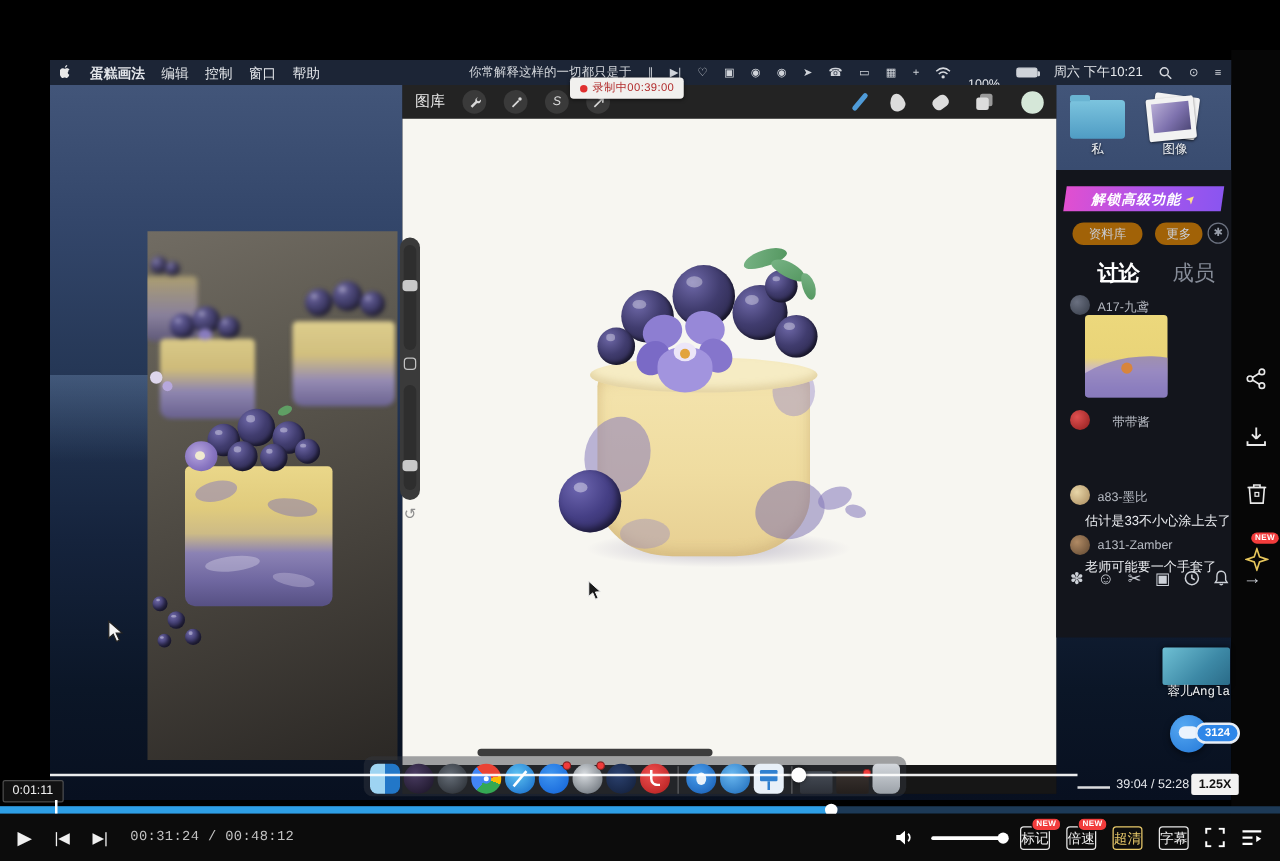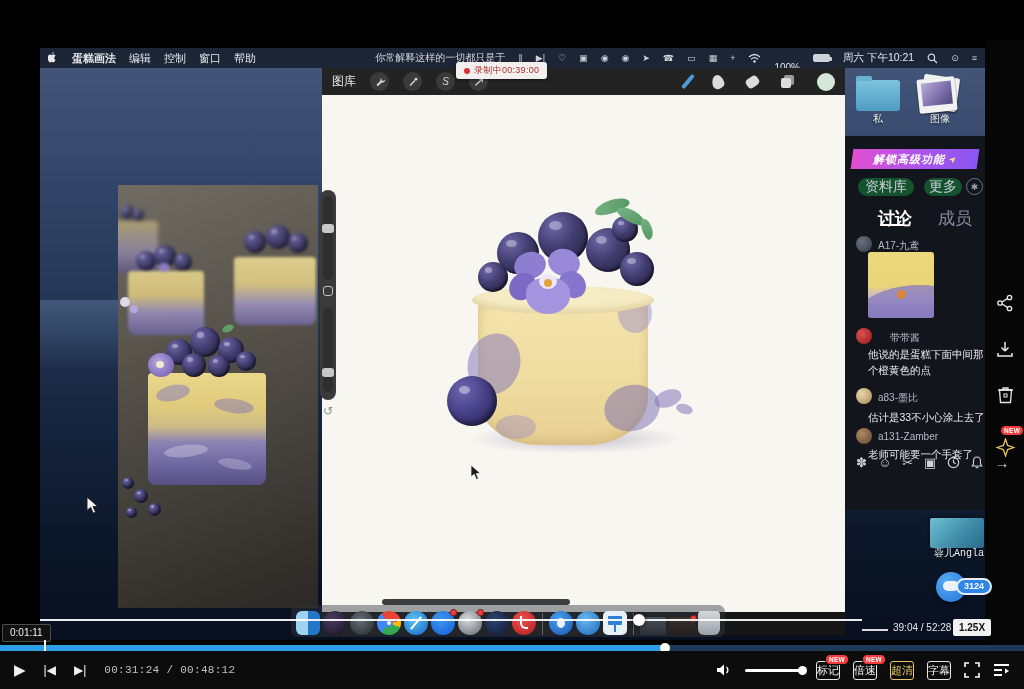--- a/index.html
+++ b/index.html
@@ -60,21 +60,21 @@
   .folders-label{position:absolute;color:#f0f2f5;font-size:10px;text-align:center;text-shadow:0 1px 2px rgba(0,0,0,.8);}
   .folder-ic{position:absolute;left:856px;top:80px;width:44px;height:31px;border-radius:3px;background:linear-gradient(180deg,#7cc4de 0%,#4f9cc4 100%);}
   .folder-ic::before{content:"";position:absolute;left:0;top:-4px;width:16px;height:5px;border-radius:2px 2px 0 0;background:#6ab4d2;}
   .imgstack{position:absolute;left:918px;top:74px;width:44px;height:40px;}
   .imgcard{position:absolute;background:#f2f2f2;border-radius:2px;box-shadow:0 1px 2px rgba(0,0,0,.5);}
   .panel{position:absolute;left:845px;top:136px;width:140px;height:374px;background:#13151c;}
   .banner{position:absolute;left:7px;top:13px;width:126px;height:20px;transform:skewX(-8deg);
     background:linear-gradient(90deg,#e14fd0 0%,#a955ec 55%,#8a55f0 100%);display:flex;align-items:center;justify-content:center;gap:4px;}
   .banner span{transform:skewX(8deg);color:#fff;font-size:11px;font-weight:bold;font-style:italic;letter-spacing:1px;}
   .banner .rk{color:#ffe08a;font-size:9px;transform:skewX(8deg) rotate(-45deg);}
-  .pillbtn{position:absolute;top:42px;height:18px;border-radius:9px;background:#14532d;color:#c9cdd6;font-size:14px;display:flex;align-items:center;justify-content:center;font-family:Liberation Serif, serif;}
+  .pillbtn{position:absolute;top:42px;height:18px;border-radius:9px;background:#a16207;color:#c9cdd6;font-size:10px;display:flex;align-items:center;justify-content:center;font-family:Liberation Serif, serif;}
   .gearbtn{position:absolute;top:42px;left:121px;width:17px;height:17px;border-radius:50%;border:1px solid #6c7280;color:#9aa0ac;font-size:9px;display:flex;align-items:center;justify-content:center;}
   .tab{position:absolute;top:71px;font-size:17px;text-align:center;}
   .tabline{position:absolute;left:35px;top:88px;width:24px;height:2px;background:#fff;border-radius:1px;}
   .avatar{position:absolute;width:16px;height:16px;border-radius:50%;}
   .mname{position:absolute;color:#b6bac2;font-size:10px;white-space:nowrap;}
   .mtext{position:absolute;color:#e9ebef;font-size:10.5px;line-height:16px;width:116px;}
   .mthumb{position:absolute;left:23px;top:116px;width:66px;height:66px;border-radius:3px;overflow:hidden;
     background:linear-gradient(180deg,#ecd87c 0%,#e9d478 52%,#c9b7cd 68%,#8d7fc0 88%,#7a6cb2 100%);}
   .mthumb::before{content:"";position:absolute;left:-12px;top:34px;width:100px;height:44px;border-radius:50%;background:rgba(140,126,190,.8);transform:rotate(-9deg);}
   .mthumb::after{content:"";position:absolute;left:29px;top:38px;width:9px;height:9px;border-radius:50%;background:#d8853c;}
@@ -328,21 +328,20 @@
     <div class="tab" style="left:33px;color:#fff;font-weight:bold;">讨论</div>
     <div class="tab" style="left:93px;color:#868c98;">成员</div>
     <div class="tabline"></div>
 
     <div class="avatar" style="left:11px;top:100px;background:radial-gradient(circle at 35% 35%,#6a7080,#343a46);"></div>
     <div class="mname" style="left:33px;top:103px;">A17-九鸢</div>
     <div class="mthumb"></div>
 
     <div class="avatar" style="left:11px;top:192px;background:radial-gradient(circle at 35% 35%,#e05050,#8e1c1c);"></div>
     <div class="mname" style="left:45px;top:195px;">带带酱</div>
-    <div class="mtext" style="left:23px;top:210px;">他说的是蛋糕下面中间那个橙黄色的点</div>
 
     <div class="avatar" style="left:11px;top:252px;background:radial-gradient(circle at 35% 35%,#e8d6a8,#a8895c);"></div>
     <div class="mname" style="left:33px;top:255px;">a83-墨比</div>
     <div class="mtext" style="left:23px;top:273px;white-space:nowrap;width:auto;">估计是33不小心涂上去了</div>
 
     <div class="avatar" style="left:11px;top:292px;background:radial-gradient(circle at 35% 35%,#b08a64,#5e4630);"></div>
     <div class="mname" style="left:33px;top:295px;">a131-Zamber</div>
     <div class="mtext" style="left:23px;top:310px;white-space:nowrap;width:auto;">老师可能要一个手套了</div>
 
     <div class="chaticons">

